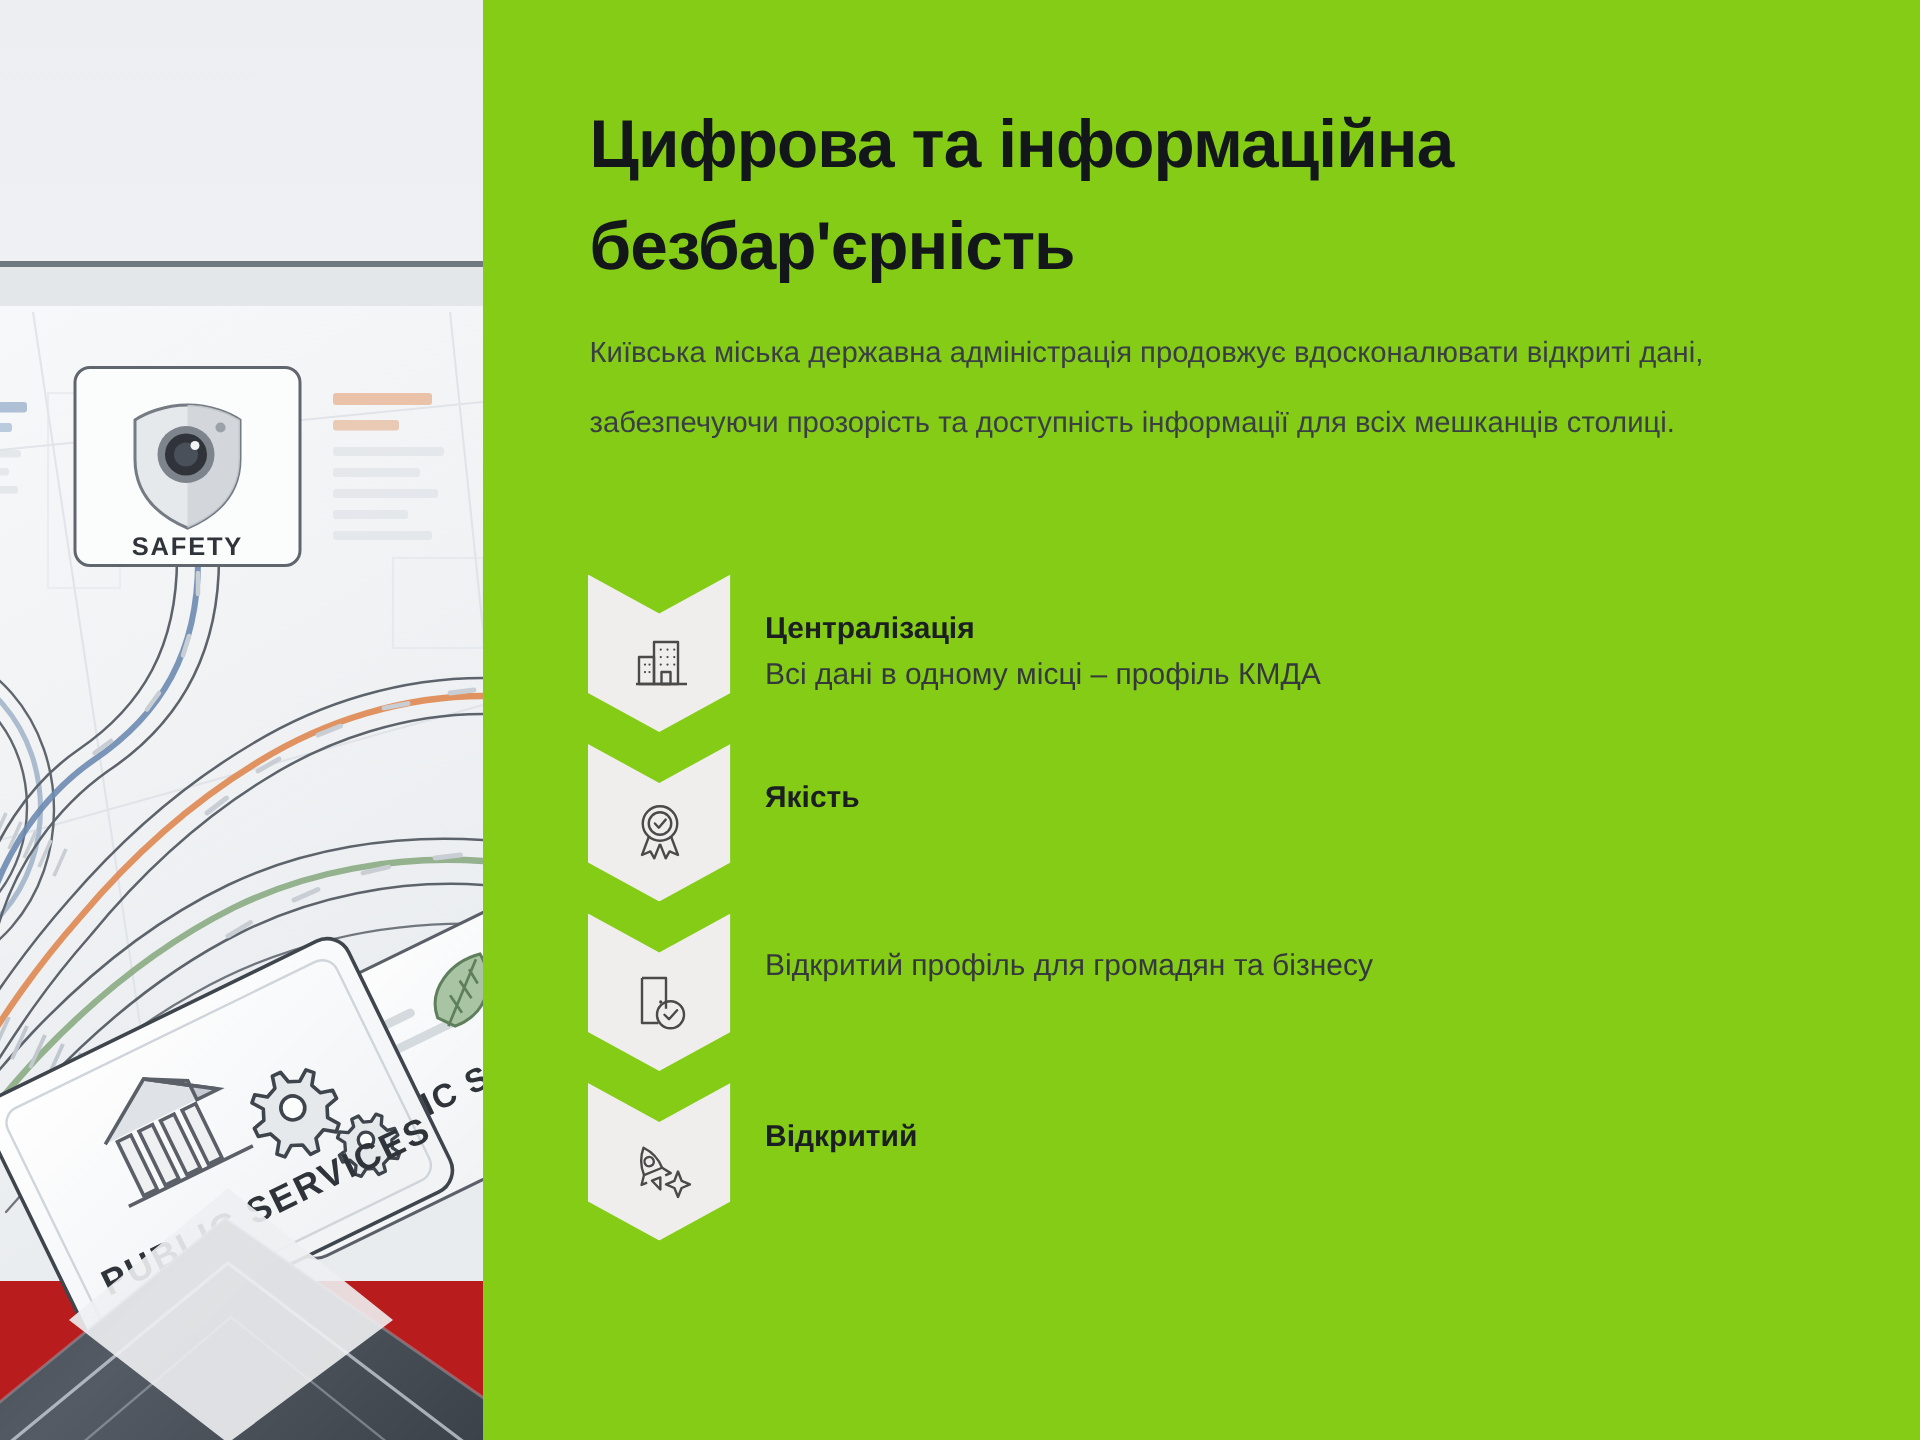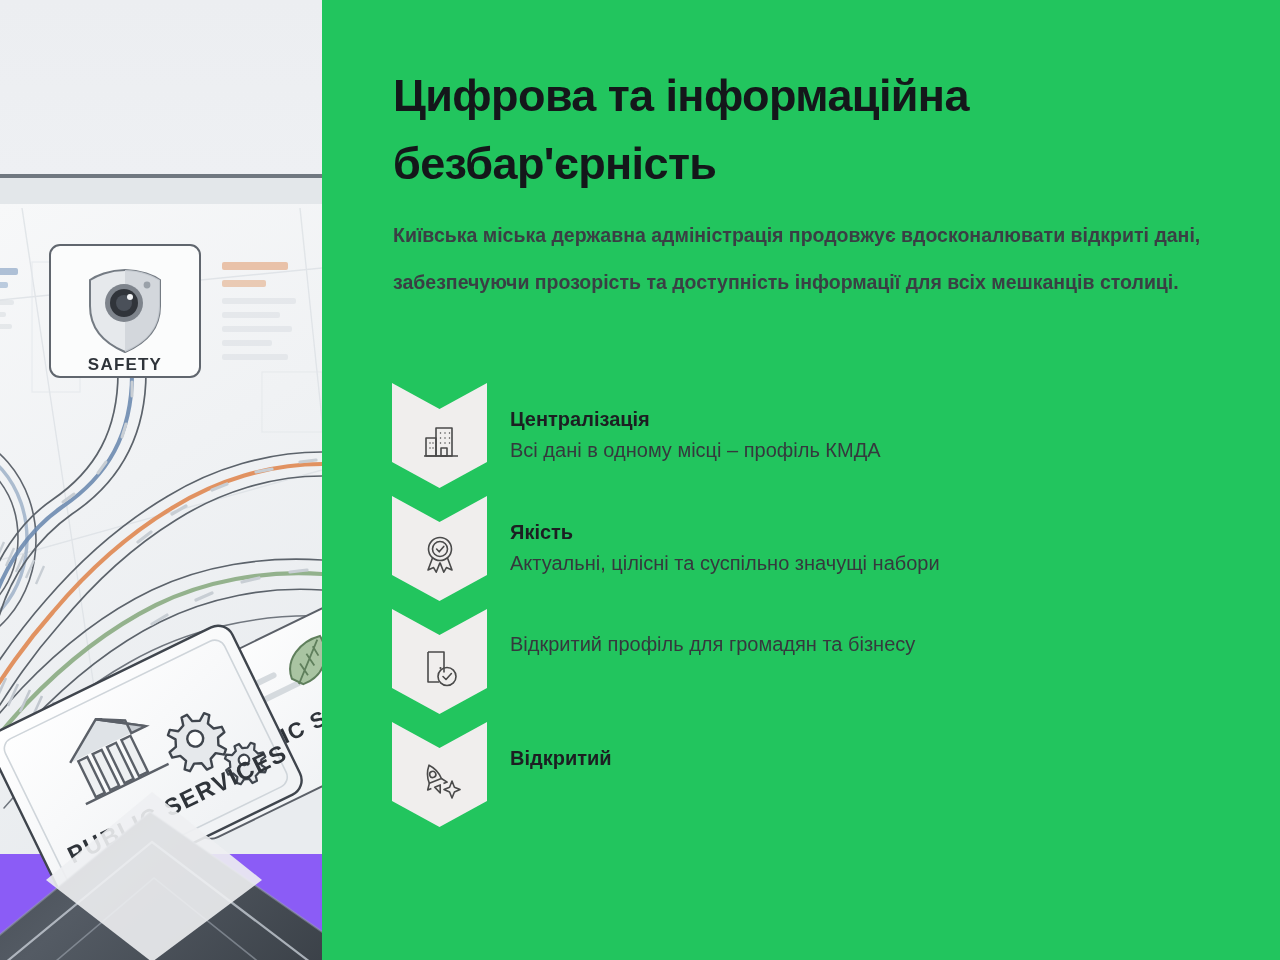--- a/index.html
+++ b/index.html
@@ -24,37 +24,37 @@
     display: flex;
   }
 
   
   .illus-panel {
     position: relative;
     width: 322px;
     height: 960px;
     flex: 0 0 322px;
     overflow: hidden;
-    background: #8b5cf6;
+    background: #b91c1c;
   }
   .illus-svg {
     position: absolute;
     top: 0;
     left: 0;
     width: 322px;
     height: 960px;
     display: block;
   }
 
   
   .content {
     position: relative;
     flex: 1 1 auto;
     height: 960px;
-    background: #22c55e;
+    background: #84cc16;
   }
 
   .title {
     position: absolute;
     left: 71px;
     top: 62px;
     width: 700px;
     margin: 0;
     font-size: 45px;
     line-height: 68px;
@@ -64,21 +64,21 @@
   }
 
   .intro {
     position: absolute;
     left: 71px;
     top: 212px;
     width: 818px;
     margin: 0;
     font-size: 19.5px;
     line-height: 47px;
-    font-weight: 700;
+    font-weight: 400;
     color: #3a3f44;
   }
 
   
   .features {
     position: absolute;
     left: 70px;
     top: 383px;
     width: 820px;
     list-style: none;
@@ -327,21 +327,20 @@
           <svg width="38" height="42" viewBox="0 0 38 42" fill="none" stroke="#4a4a4a" stroke-width="1.6" stroke-linejoin="round">
             <circle cx="19" cy="15" r="11.5"></circle>
             <circle cx="19" cy="15" r="7.5"></circle>
             <path d="M15.6 15 l2.6 2.8 4.6 -5.4" stroke-linecap="round"></path>
             <path d="M11.5 24 L7 36 l5.6 -2.4 2.6 4.6 3.8 -9.6"></path>
             <path d="M26.5 24 L31 36 l-5.6 -2.4 -2.6 4.6 -3.8 -9.6"></path>
           </svg>
         </div>
         <div class="feature-text">
           <p class="feature-title">Якість</p>
-          <p class="feature-desc">Актуальні, цілісні та суспільно значущі набори</p>
         </div>
       </li>
 
       <li class="feature">
         <div class="badge">
           <svg width="38" height="40" viewBox="0 0 38 40" fill="none" stroke="#4a4a4a" stroke-width="1.6" stroke-linejoin="round">
             <path d="M7 4 h16 v20.5"></path>
             <path d="M7 4 v30 h11"></path>
             <circle cx="19.5" cy="20" r="1.1" fill="#4a4a4a" stroke="none"></circle>
             <circle cx="26" cy="28.5" r="9"></circle>

